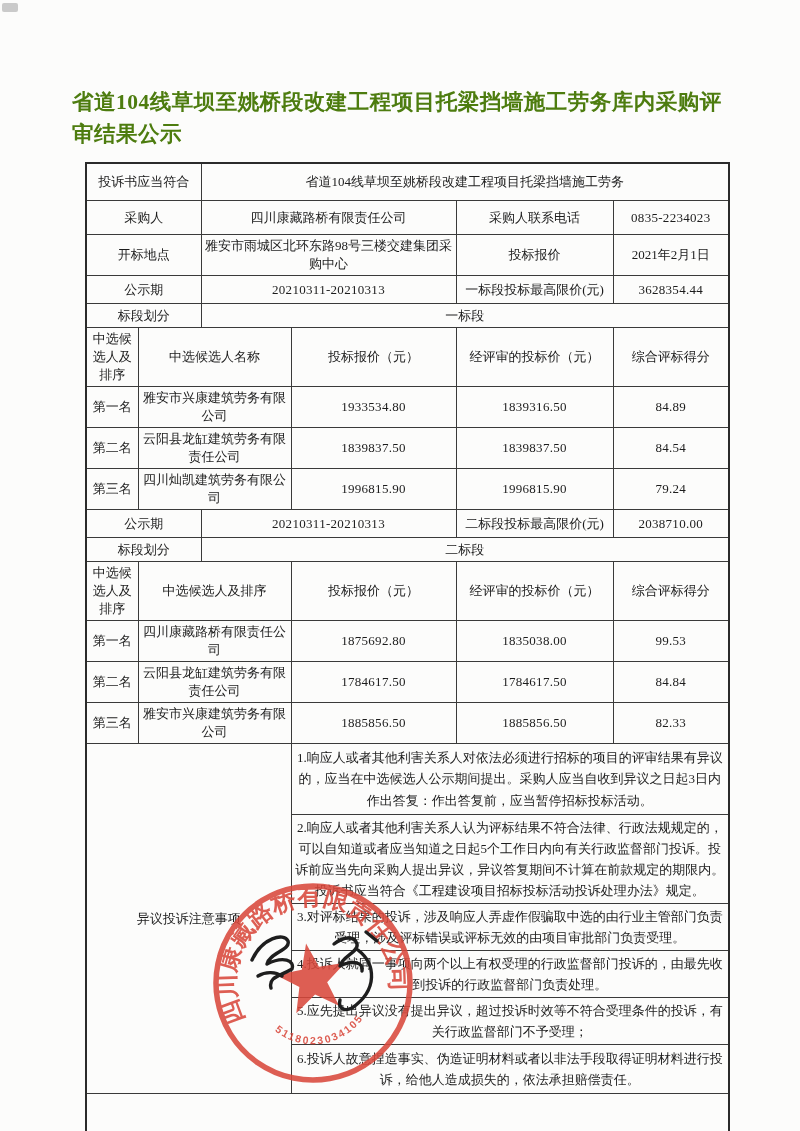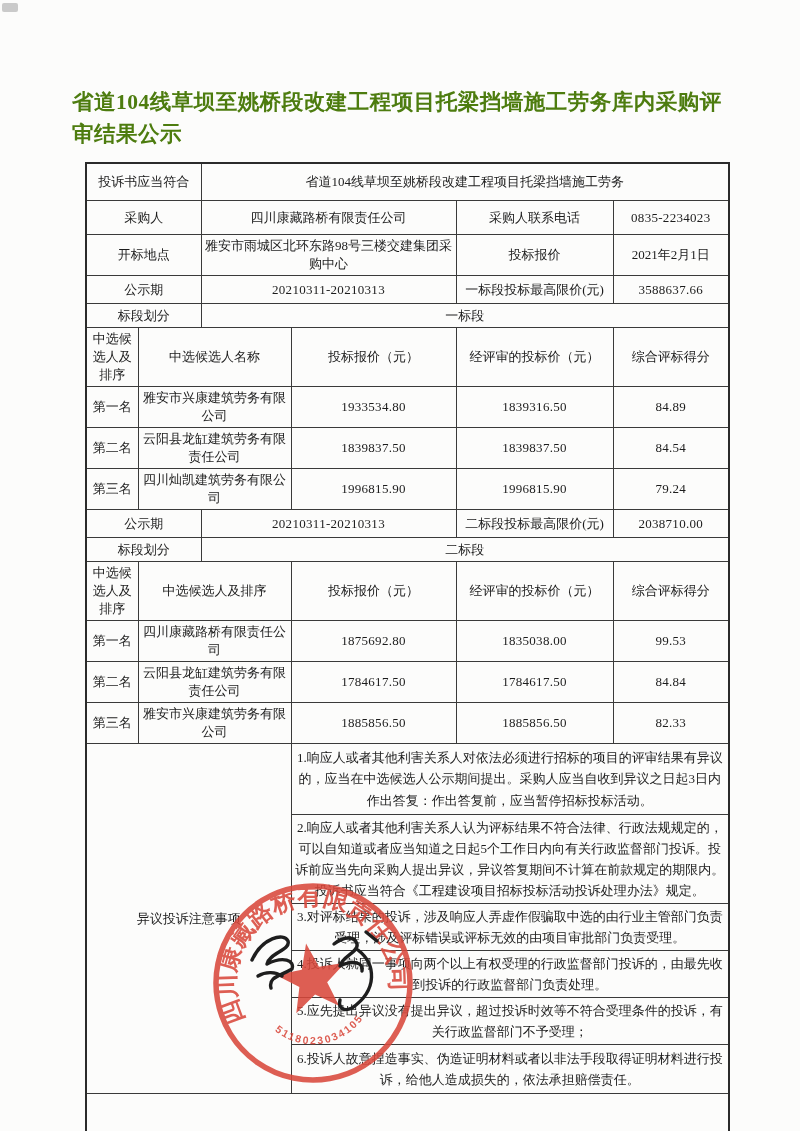--- a/index.html
+++ b/index.html
@@ -110,21 +110,21 @@
       <td colspan="2" class="lbl">开标地点</td>
       <td colspan="2">雅安市雨城区北环东路98号三楼交建集团采购中心</td>
       <td class="lbl">投标报价</td>
       <td>2021年2月1日</td>
     </tr>
 
     <tr style="height:28px">
       <td colspan="2" class="lbl">公示期</td>
       <td colspan="2" class="num">20210311-20210313</td>
       <td class="lbl">一标段投标最高限价(元)</td>
-      <td class="num">3588637.66</td>
+      <td class="num">3628354.44</td>
     </tr>
     <tr style="height:24px">
       <td colspan="2" class="lbl">标段划分</td>
       <td colspan="4">一标段</td>
     </tr>
     <tr style="height:48px">
       <td class="rank-cell hdr">中选候选人及排序</td>
       <td colspan="2" class="hdr">中选候选人名称</td>
       <td class="hdr">投标报价（元）</td>
       <td class="hdr">经评审的投标价（元）</td>

